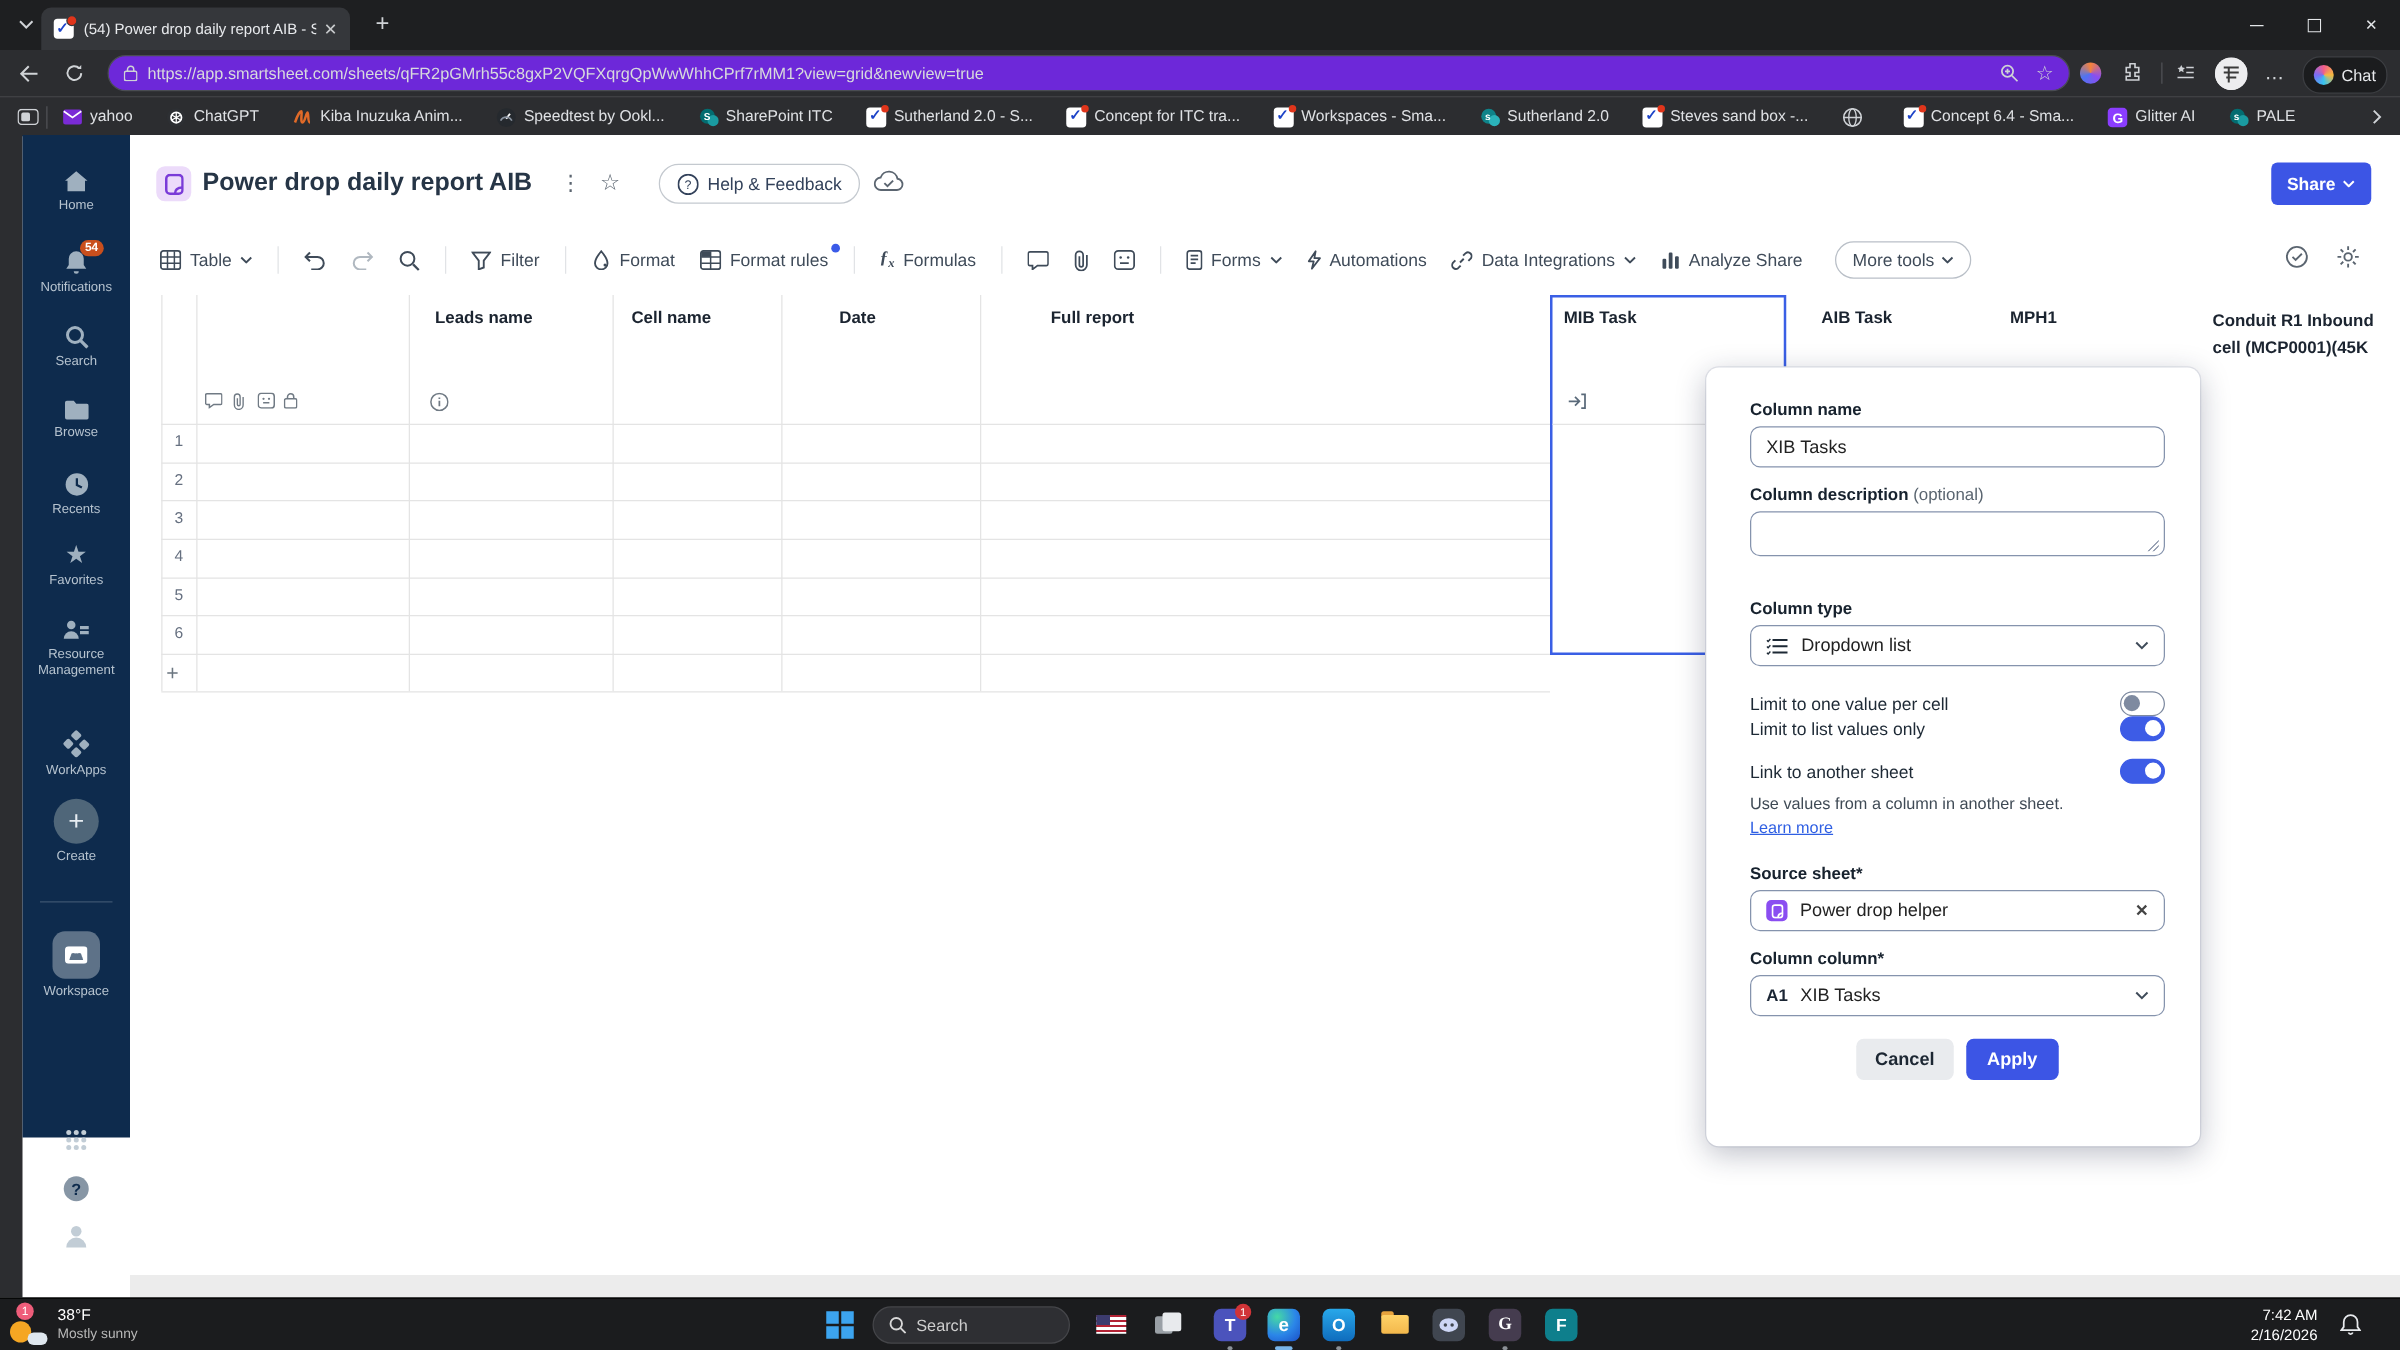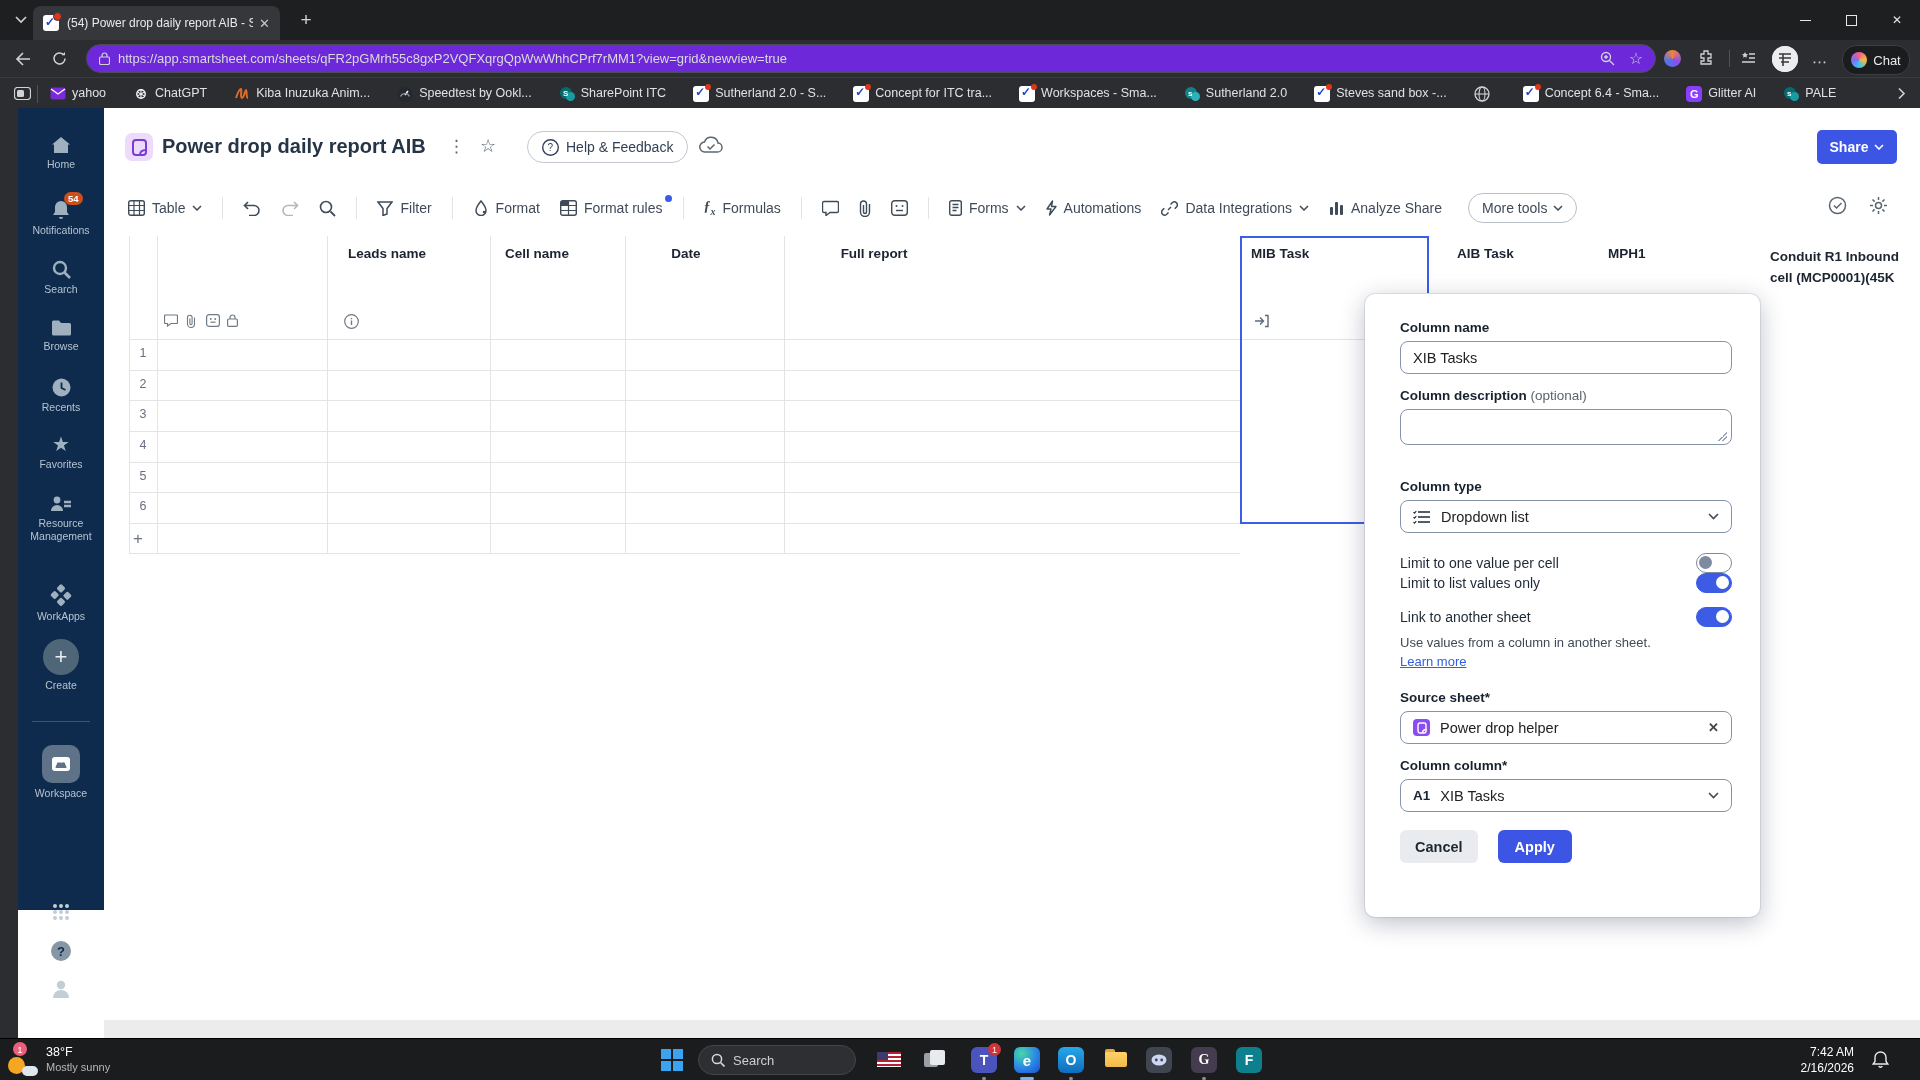--- a/index.html
+++ b/index.html
@@ -102,21 +102,21 @@
   .togrow{display:flex;align-items:center;justify-content:space-between;width:332px;font-size:14px;color:#1d2935}
   .toggle{width:36px;height:20px;border-radius:10px;position:relative;box-sizing:border-box;
     border:1.5px solid #7e8aa0;background:#fff}
   .toggle .knob{position:absolute;left:2px;top:2px;width:13px;height:13px;border-radius:50%;background:#7e8aa0;transition:none}
   .toggle.on{background:#3d5ce6;border-color:#3d5ce6}
   .toggle.on .knob{left:auto;right:2px;background:#fff}
   .dhelp{font-size:13px;color:#3f4a55;margin-top:8px}
   .dlink{font-size:13px;color:#2f5fe3;text-decoration:underline;margin-top:4px;display:inline-block}
   .sheet-chip{width:17px;height:17px;border-radius:4px;background:#8a4df1;display:flex;align-items:center;justify-content:center;margin-right:10px}
   .a1{font-weight:bold;font-size:13.5px;color:#1a2533;margin-right:10px}
-  .dlg-btns{display:flex;justify-content:flex-start;gap:20px;margin-top:18px;width:332px}
+  .dlg-btns{display:flex;justify-content:center;gap:10px;margin-top:18px;width:332px}
   .btn-cancel{background:#e9ebee;border-radius:6px;height:33px;padding:0 15px;display:flex;align-items:center;
     font-size:14.5px;color:#1d2733;font-weight:bold}
   .btn-apply{background:#3c55e5;border-radius:6px;height:33px;padding:0 17px;display:flex;align-items:center;
     font-size:14.5px;color:#fff;font-weight:bold}
   .chev{color:#3f4b59}
   .spacer{flex:1}
 
   
   #taskbar{position:absolute;left:0;top:1038px;width:1920px;height:42px;background:#1b1c1e;border-top:1px solid #000}
   .weather{position:absolute;left:8px;top:3px;display:flex;align-items:center;gap:8px;color:#fff}

